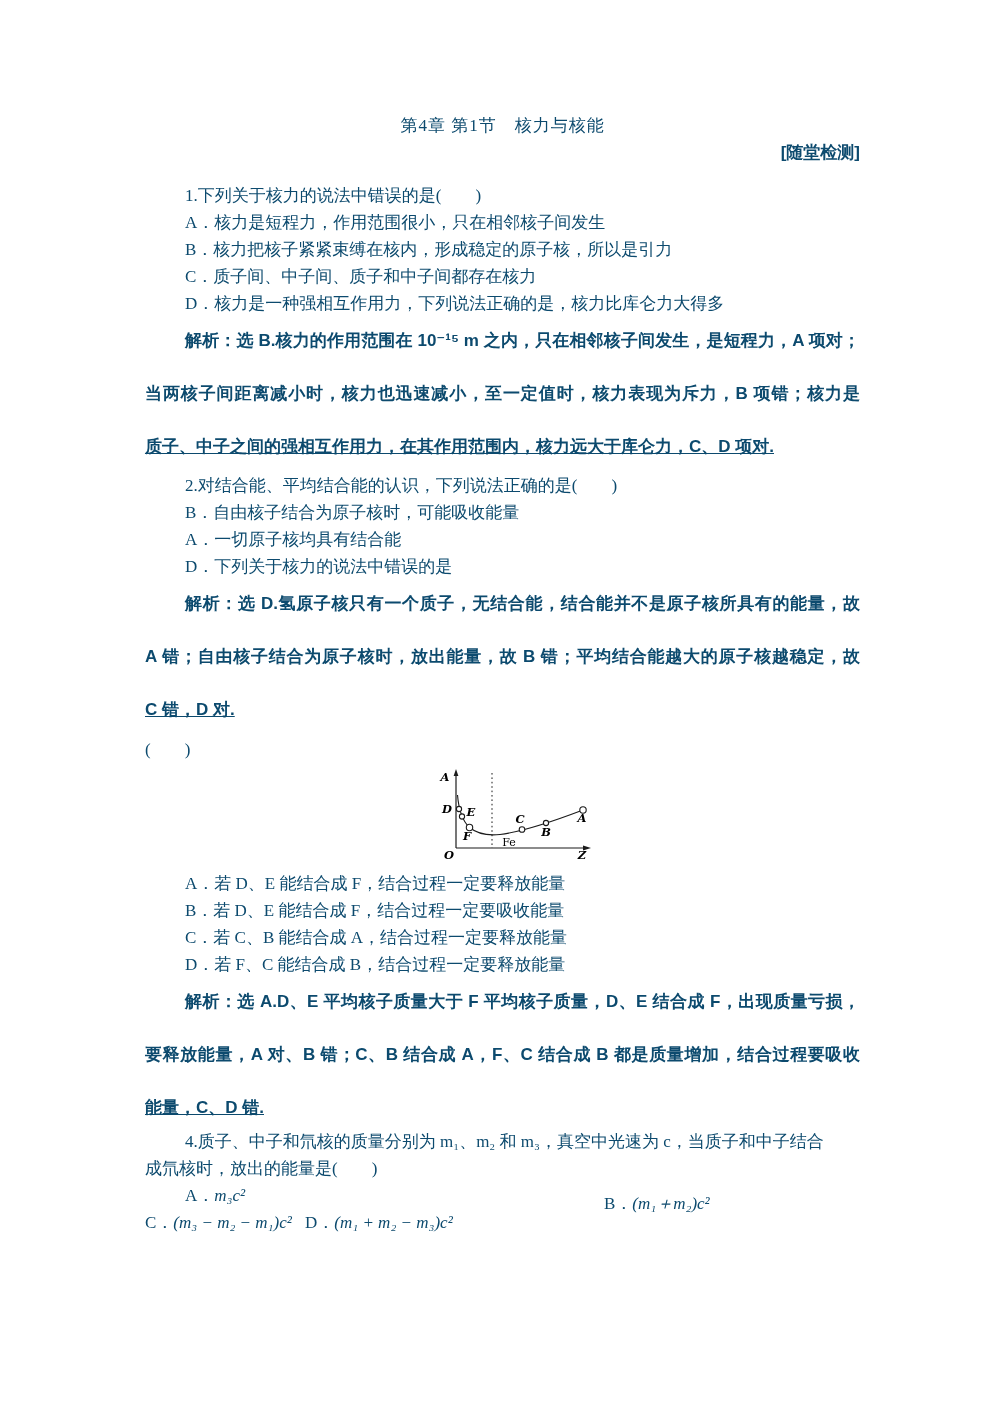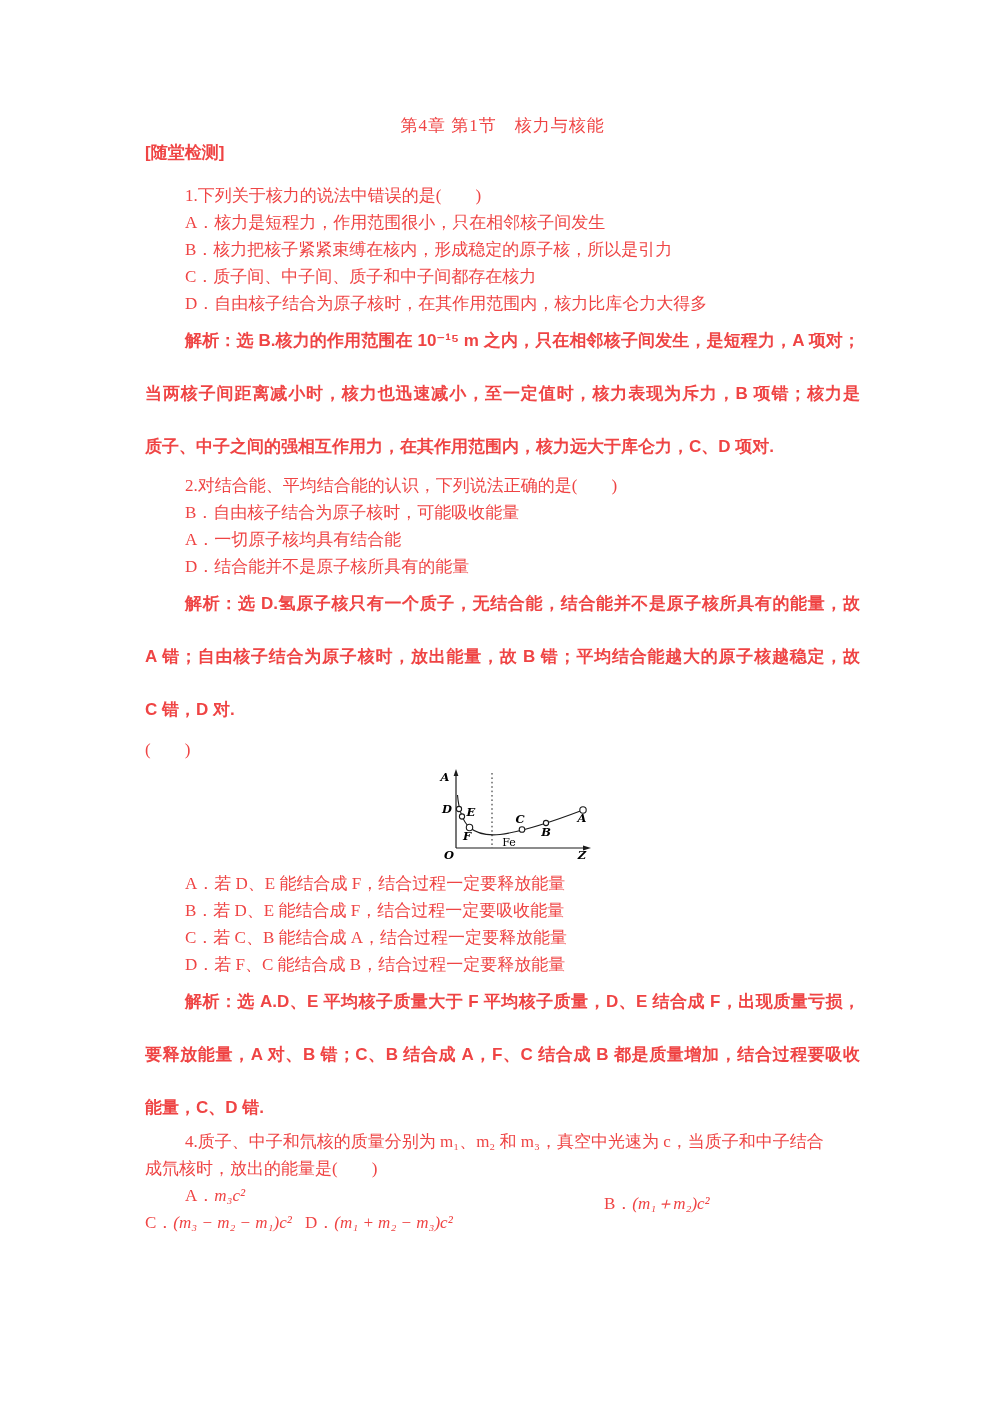--- a/index.html
+++ b/index.html
@@ -1,40 +1,40 @@
 <!DOCTYPE html>
 <html><head>
 <meta charset="utf-8">
 <style>
   html,body { margin:0; padding:0; background:#ffffff; }
   .page {
     width:1000px; height:1414px;
     background:#ffffff;
-    color:#ef4444;
+    color:#0c4a6e;
     font-family:"Liberation Serif","DejaVu Serif",serif;
     font-size:17px;
     box-sizing:border-box;
     padding:112px 140px 0 145px;
     position:relative;
     overflow:hidden;
   }
   .title   { text-align:center; line-height:27px; letter-spacing:1px; }
-  .subtitle{ text-align:left; line-height:27px; font-weight:bold;
+  .subtitle{ text-align:right; line-height:27px; font-weight:bold;
              font-family:"Liberation Sans","DejaVu Sans",sans-serif; }
   .qline  { line-height:27px; white-space:nowrap; }
   .indent { padding-left:40px; }
   .q1stem { margin-top:16px; }
 
   
   .jx { font-family:"Liberation Sans","DejaVu Sans",sans-serif;
         font-weight:bold; margin-top:-3px; }
   .jx-line { line-height:53px; white-space:nowrap;
              text-align:justify; text-align-last:justify; }
   .jx-line.first { text-indent:40px; }
-  .jx-line.last  { text-align-last:auto; }
+  .jx-line.last  { text-align-last:auto;text-decoration:underline; }
 
   .q2stem { margin-top:-1px; }
   .q3stem { margin-top:-2px; }
   .q4stem { margin-top:-6px; }
 
   .figure { margin:6px 0 0 285px; width:175px; height:96px; }
   .figure text { font-family:"DejaVu Serif","Liberation Serif",serif; }
   .flab  { font-style:italic; font-weight:bold; font-size:11.5px; }
   .fplain{ font-size:11px; }
 
@@ -50,33 +50,33 @@
 <div class="page">
 
   <div class="title">第4章 第1节　核力与核能</div>
   <div class="subtitle">[随堂检测]</div>
 
   <section>
     <div class="qline indent q1stem">1.下列关于核力的说法中错误的是(　　)</div>
     <div class="qline indent">A．核力是短程力，作用范围很小，只在相邻核子间发生</div>
     <div class="qline indent">B．核力把核子紧紧束缚在核内，形成稳定的原子核，所以是引力</div>
     <div class="qline indent">C．质子间、中子间、质子和中子间都存在核力</div>
-    <div class="qline indent">D．自由核子结合为原子核时，在其作用范围内，核力比库仑力大得多</div>
+    <div class="qline indent">D．核力是一种强相互作用力，下列说法正确的是，核力比库仑力大得多</div>
     <div class="jx">
       <div class="jx-line first">解析：选 B.核力的作用范围在 10⁻¹⁵ m 之内，只在相邻核子间发生，是短程力，A 项对；</div>
       <div class="jx-line">当两核子间距离减小时，核力也迅速减小，至一定值时，核力表现为斥力，B 项错；核力是</div>
       <div class="jx-line last">质子、中子之间的强相互作用力，在其作用范围内，核力远大于库仑力，C、D 项对.</div>
     </div>
   </section>
 
   <section>
     <div class="qline indent q2stem">2.对结合能、平均结合能的认识，下列说法正确的是(　　)</div>
     <div class="qline indent">B．自由核子结合为原子核时，可能吸收能量</div>
     <div class="qline indent">A．一切原子核均具有结合能</div>
-    <div class="qline indent">D．结合能并不是原子核所具有的能量</div>
+    <div class="qline indent">D．下列关于核力的说法中错误的是</div>
     <div class="jx">
       <div class="jx-line first">解析：选 D.氢原子核只有一个质子，无结合能，结合能并不是原子核所具有的能量，故</div>
       <div class="jx-line">A 错；自由核子结合为原子核时，放出能量，故 B 错；平均结合能越大的原子核越稳定，故</div>
       <div class="jx-line last">C 错，D 对.</div>
     </div>
   </section>
 
   <section>
     <div class="qline">(　　)</div>
 

